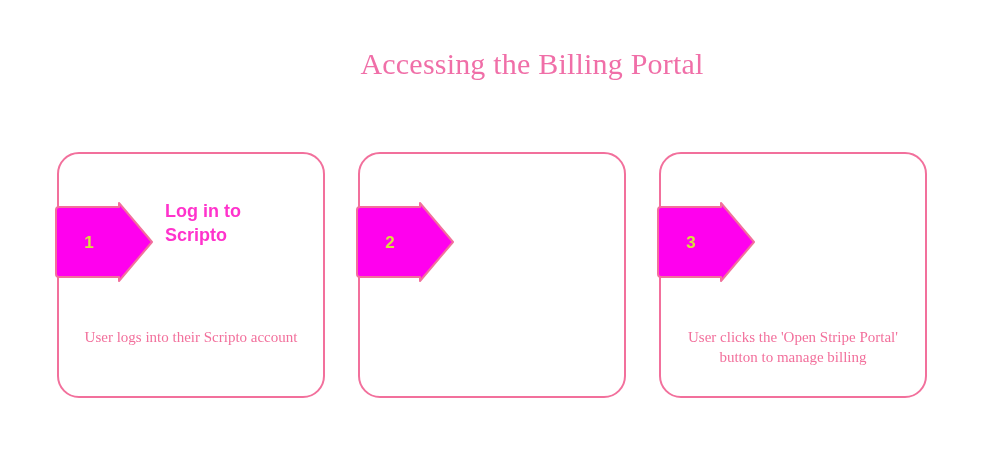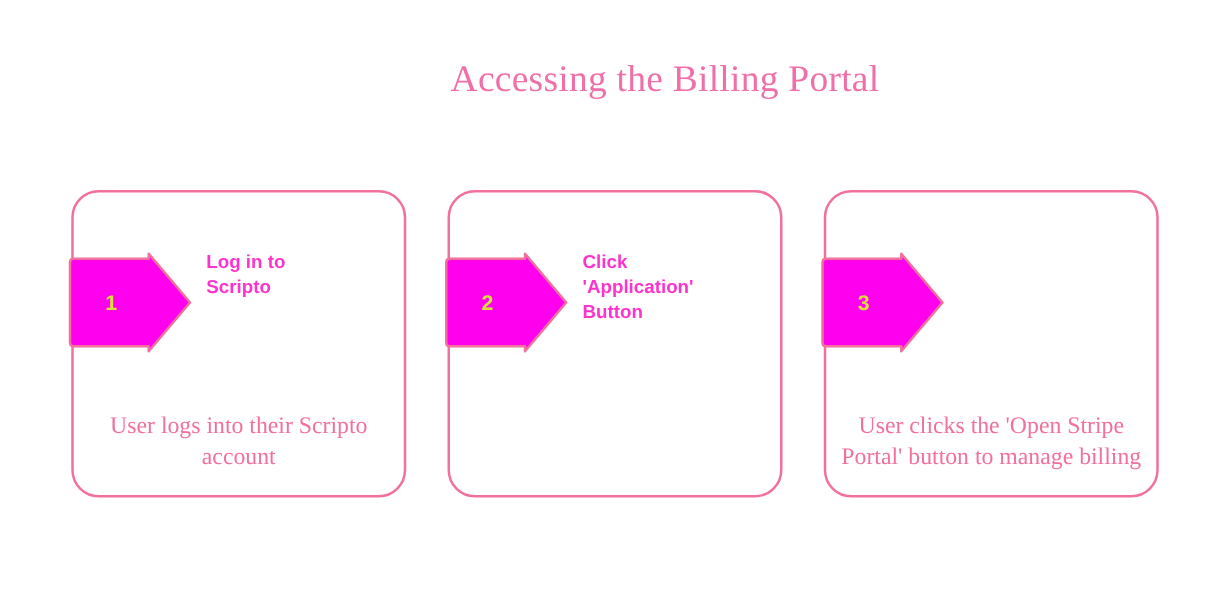--- a/index.html
+++ b/index.html
@@ -82,35 +82,35 @@
     color: #d8e03c;
     line-height: 1;
   }
 
   .step-title {
     position: absolute;
     left: 106px;
     top: 46px;
     width: 150px;
     font-family: "Liberation Sans", sans-serif;
-    font-size: 15px;
+    font-size: 18px;
     font-weight: bold;
     line-height: 1.33;
     color: #ff33cc;
     white-space: pre-line;
   }
 
   .step-desc {
     position: absolute;
     left: 12px;
     right: 12px;
     top: 174px;
     text-align: center;
     font-family: "Liberation Serif", serif;
-    font-size: 19px;
+    font-size: 15px;
     font-weight: 400;
     line-height: 1.32;
     color: #f2709c;
   }
 </style>
 </head>
 <body>
 
 <div id="diagram-title">Accessing the Billing Portal</div>
 
@@ -128,23 +128,20 @@
     <div class="step-desc">User logs into their Scripto account</div>
   </div>
 
   <div class="step-card card-1">
     <div class="step-arrow">
       <svg viewBox="0 0 100 78" xmlns="http://www.w3.org/2000/svg">
         <path d="M3 7 Q3 4 6 4 L66 4 L66 0 L99 39 L66 78 L66 74 L6 74 Q3 74 3 71 Z" fill="#ff00ee" stroke="#f2709c" stroke-width="2" stroke-linejoin="round"></path>
       </svg>
       <div class="step-number">2</div>
     </div>
-    <div class="step-title">Click
-'Application'
-Button</div>
   </div>
 
   <div class="step-card card-2">
     <div class="step-arrow">
       <svg viewBox="0 0 100 78" xmlns="http://www.w3.org/2000/svg">
         <path d="M3 7 Q3 4 6 4 L66 4 L66 0 L99 39 L66 78 L66 74 L6 74 Q3 74 3 71 Z" fill="#ff00ee" stroke="#f2709c" stroke-width="2" stroke-linejoin="round"></path>
       </svg>
       <div class="step-number">3</div>
     </div>
     <div class="step-desc">User clicks the 'Open Stripe Portal' button to manage billing</div>

